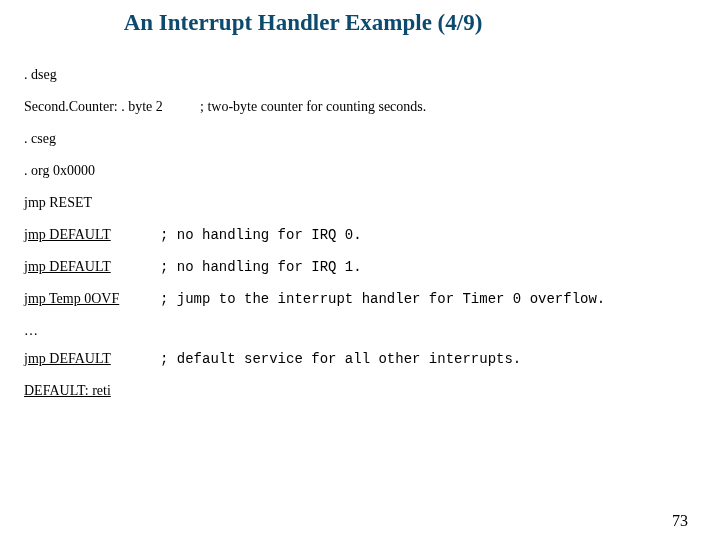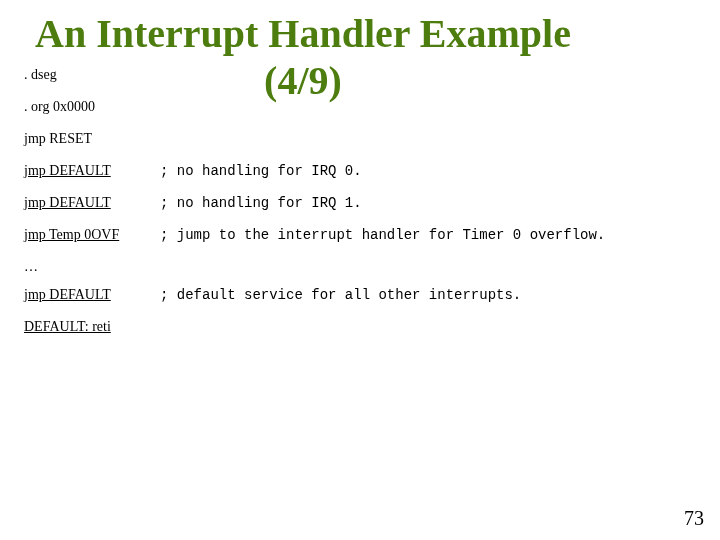--- a/index.html
+++ b/index.html
@@ -17,23 +17,23 @@
     width: 720px;
     height: 540px;
     box-sizing: border-box;
   }
   .title {
     position: absolute;
     top: 10px;
     left: 0;
     width: 606px;
     text-align: center;
-    font-size: 40px;
+    font-size: 23px;
     font-weight: bold;
-    color: #4d7c0f;
+    color: #0c4a6e;
   }
   .body {
     position: absolute;
     top: 68px;
     left: 24px;
     width: 680px;
     font-size: 14px;
     line-height: 1.0;
   }
   .row {
@@ -54,39 +54,46 @@
     flex: 0 0 136px;
     text-decoration: underline;
   }
   .col-b2 {
     flex: 1 1 auto;
     font-family: Liberation Mono, monospace;
   }
   .pagenum {
     position: absolute;
     bottom: 10px;
-    right: 16px;
-    font-size: 20px;
+    right: 32px;
+    font-size: 16px;
   }
 </style>
 </head>
 <body>
 
 <div class="slide">
 
   <div class="title">An Interrupt Handler Example (4/9)</div>
 
   <div class="body">
 
     <div class="row">
       <span>. dseg</span>
     </div>
 
+    <div class="row">
+      <span class="col-a">Second.Counter: . byte 2</span>
+      <span class="col-b">; two-byte counter for counting seconds.</span>
+    </div>
 
 
+    <div class="row">
+      <span>. cseg</span>
+    </div>
 
     <div class="row">
       <span>. org 0x0000</span>
     </div>
 
     <div class="row">
       <span>jmp RESET</span>
     </div>
 
     <div class="row">

